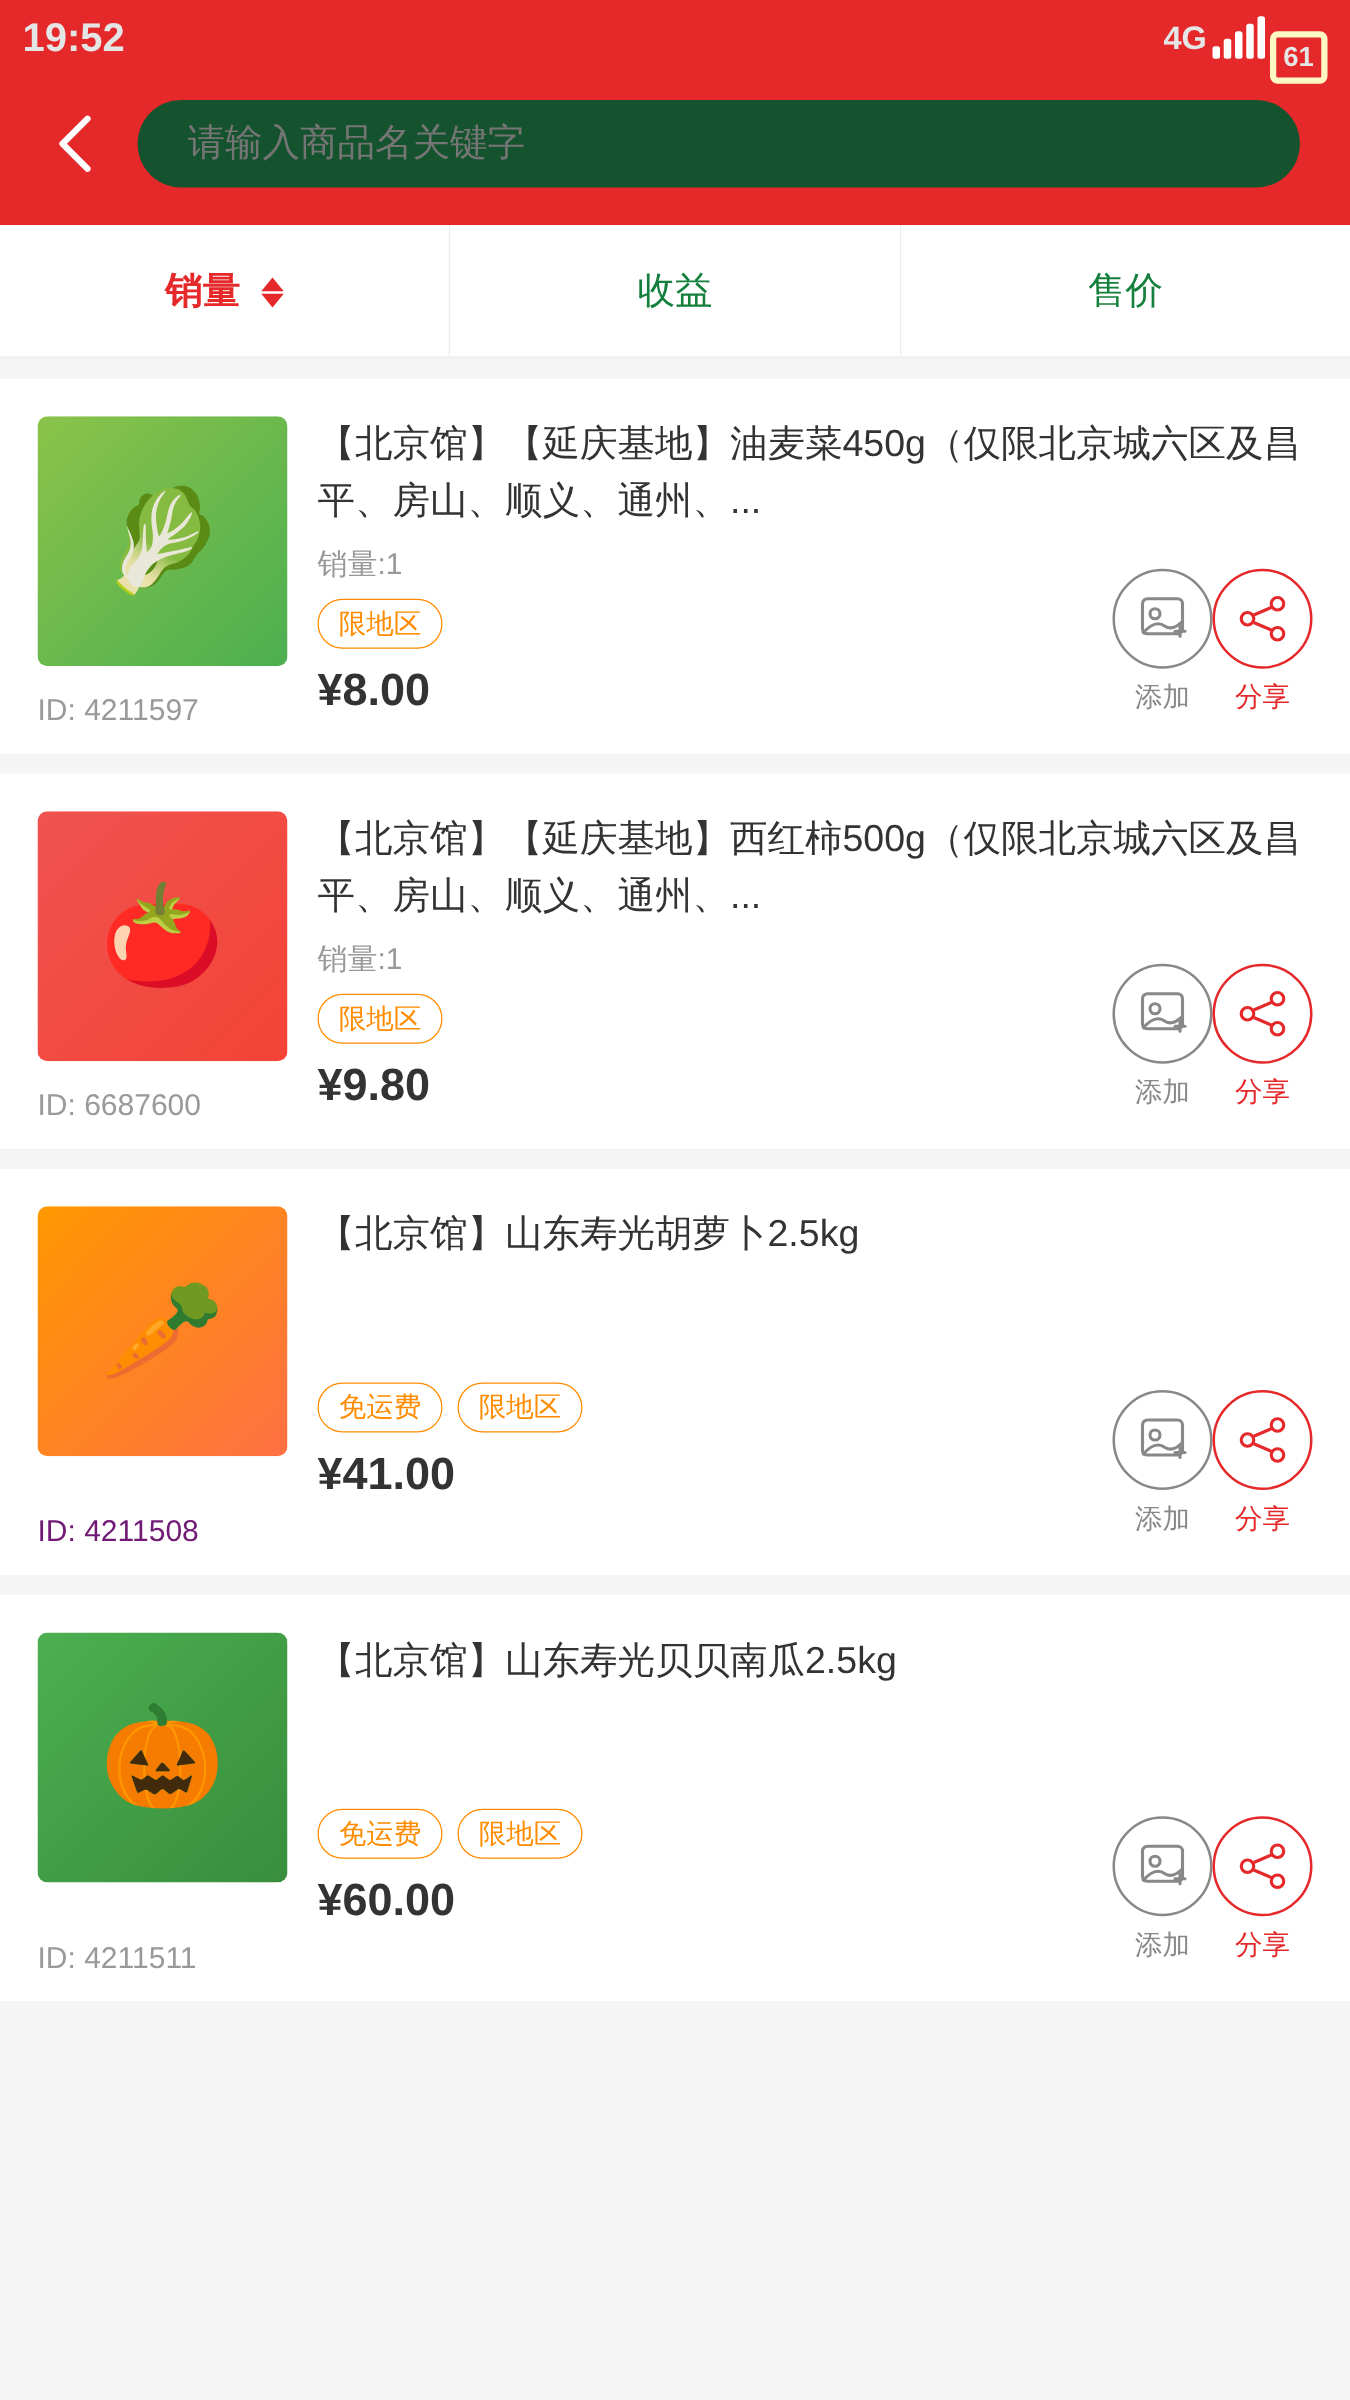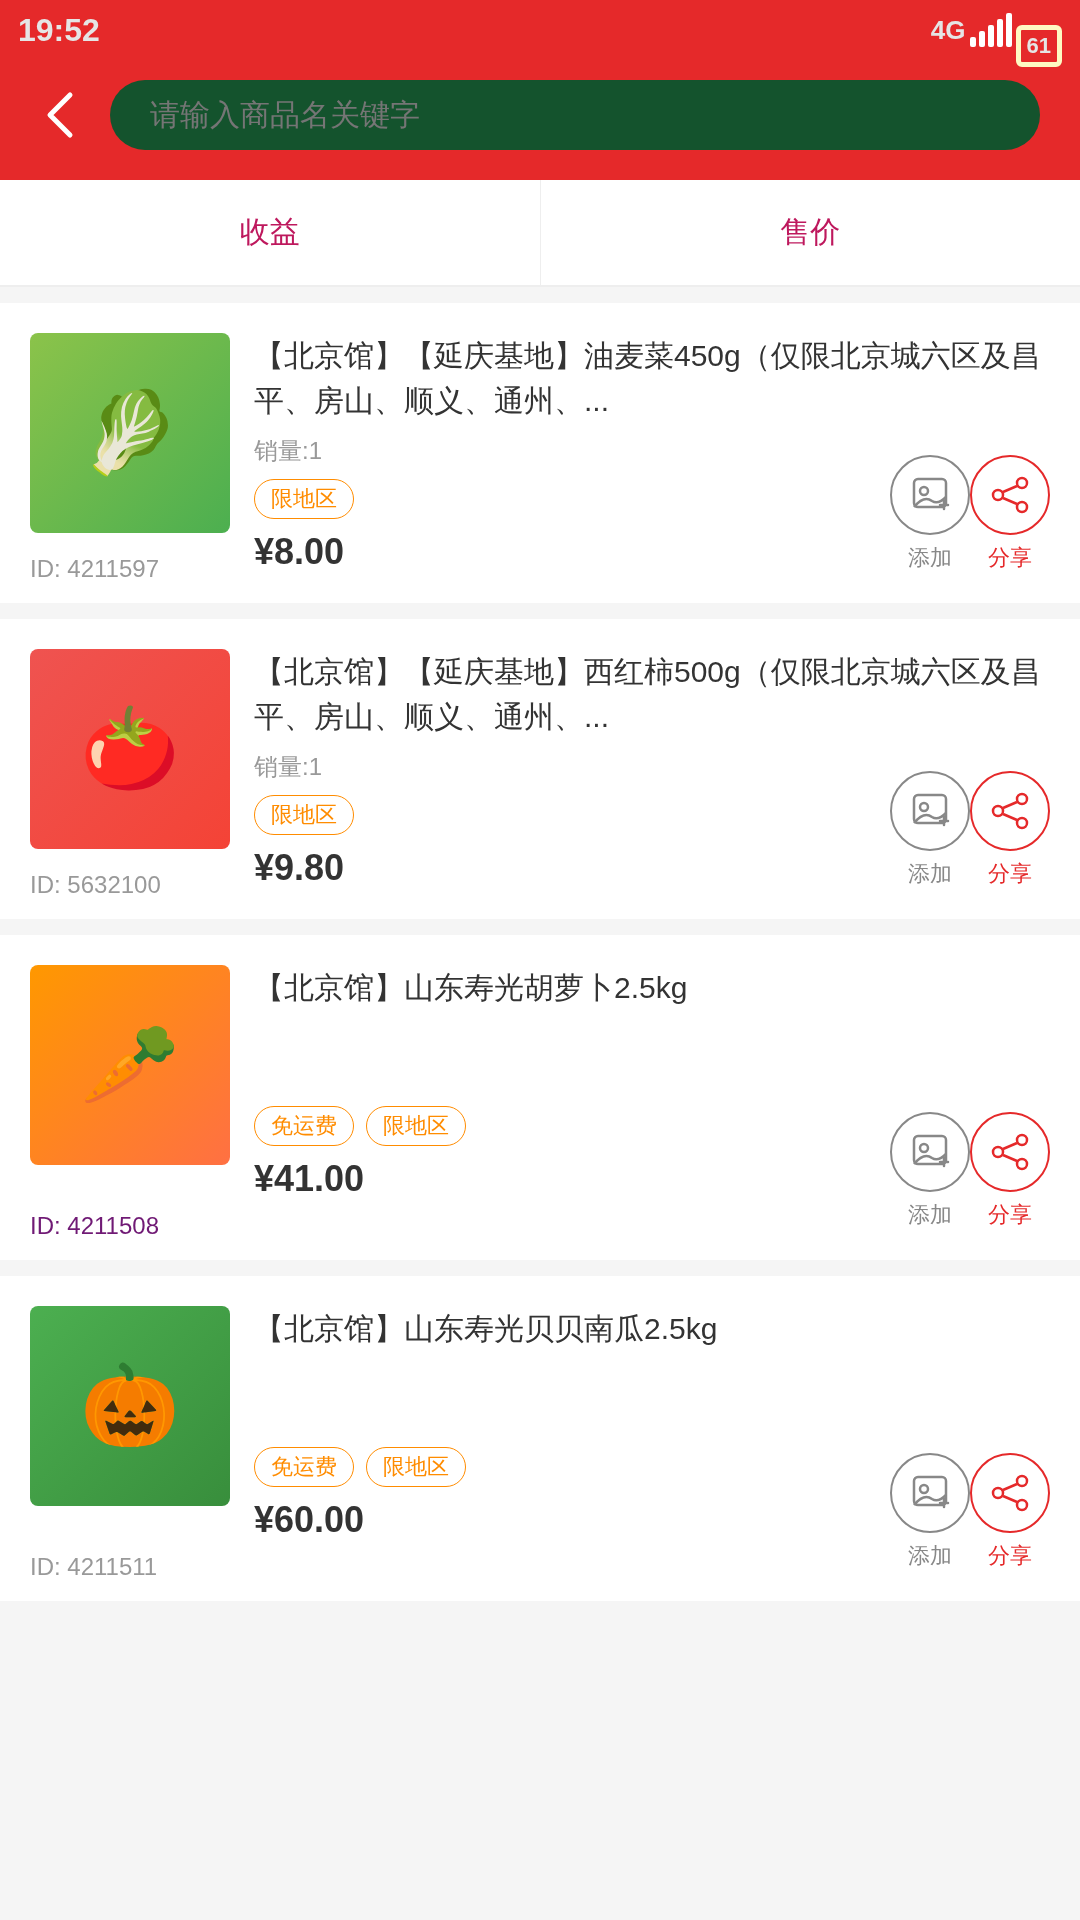--- a/index.html
+++ b/index.html
@@ -79,21 +79,21 @@
     .sort-tabs {
       background: white;
       display: flex;
       border-bottom: 2px solid #eee;
     }
     .sort-tab {
       flex: 1;
       padding: 32px 0;
       text-align: center;
       font-size: 30px;
-      color: #be185d;
+      color: #15803d;
       position: relative;
       cursor: pointer;
     }
     .sort-tab.active {
       color: #e5292a;
       font-weight: 600;
     }
     .sort-tab:not(:last-child) {
       border-right: 1px solid #eee;
     }
@@ -300,20 +300,27 @@
 <div class="header">
   <div class="back-btn">
     <svg width="40" height="60" viewBox="0 0 40 60">
       <polyline points="30,10 10,30 30,50" stroke="white" stroke-width="5" fill="none" stroke-linecap="round" stroke-linejoin="round"></polyline>
     </svg>
   </div>
   <input class="search-bar" type="text" placeholder="请输入商品名关键字" style="">
 </div>
 
 <div class="sort-tabs">
+  <div class="sort-tab active">
+    <span>销量</span>
+    <div class="sort-arrows">
+      <span class="arrow-up"></span>
+      <span class="arrow-down"></span>
+    </div>
+  </div>
   <div class="sort-tab">
     <span>收益</span>
   </div>
   <div class="sort-tab">
     <span>售价</span>
   </div>
 </div>
 
 <div class="product-list">
 
@@ -400,21 +407,21 @@
             <circle cx="8" cy="20" r="5" fill="none" stroke="#e5292a" stroke-width="2.5"></circle>
             <circle cx="32" cy="32" r="5" fill="none" stroke="#e5292a" stroke-width="2.5"></circle>
             <line x1="13" y1="17" x2="27" y2="11" stroke="#e5292a" stroke-width="2.5"></line>
             <line x1="13" y1="23" x2="27" y2="29" stroke="#e5292a" stroke-width="2.5"></line>
           </svg>
         </div>
         <span class="btn-label">分享</span>
       </div>
     </div>
     <div style="position:absolute; left:30px; bottom:20px; font-size:24px; color:#999;">
-      <span>ID: </span><span>5632100</span>
+      <span>ID: </span><span>6687600</span>
     </div>
   </div>
 
   <div class="product-item" style="padding-bottom: 60px;">
     <div class="product-image">
       <div class="img-carrot">🥕</div>
     </div>
     <div class="product-info">
       <div class="product-title">【北京馆】山东寿光胡萝卜2.5kg</div>
       <div class="product-sales"></div>

